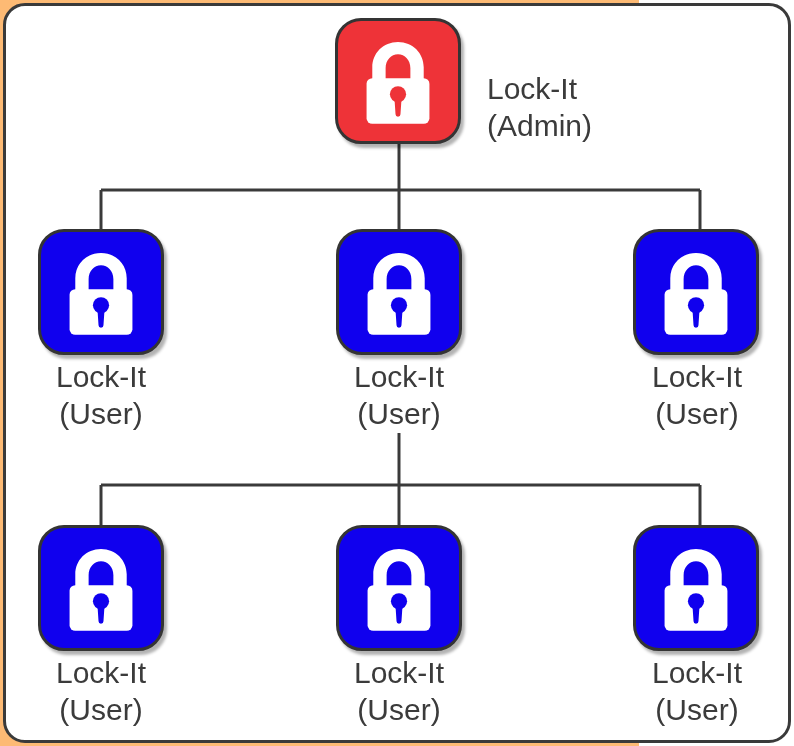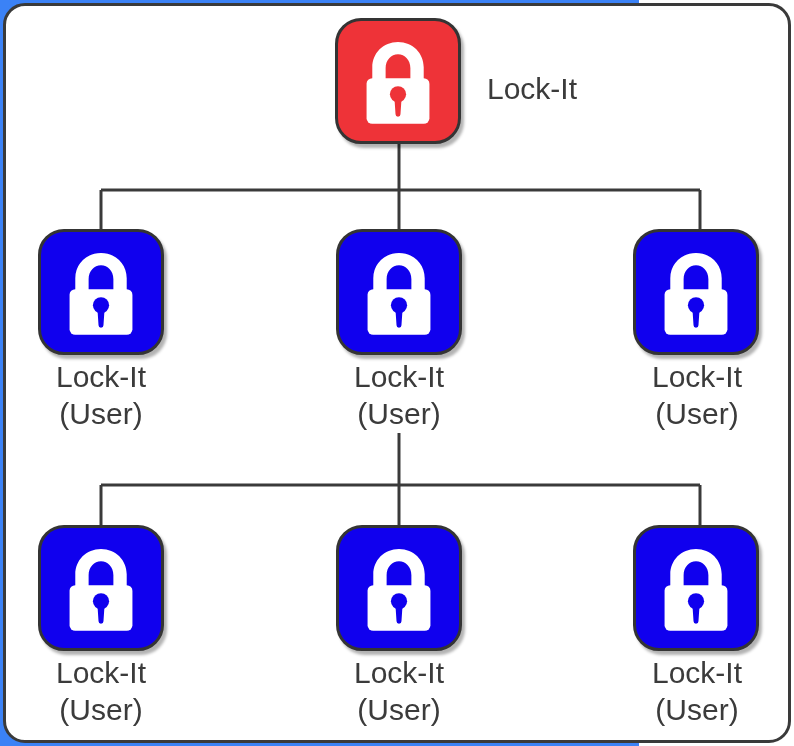--- a/index.html
+++ b/index.html
@@ -11,21 +11,21 @@
     width: 794px;
     height: 746px;
     font-family: "Liberation Sans", sans-serif;
     overflow: hidden;
   }
 
   #canvas {
     position: relative;
     width: 639px;
     height: 746px;
-    background: #3b82f6;
+    background: #fdba74;
     box-sizing: border-box;
   }
 
   
   .frame {
     position: absolute;
     left: 3px;
     top: 3px;
     width: 788px;
     height: 740px;
@@ -118,20 +118,21 @@
         <rect x="30" y="60" width="66" height="48" rx="6" ry="6"></rect>
       </g>
       <g fill="#ee3338">
         <circle cx="63" cy="77" r="8.5"></circle>
         <path d="M59.2 80 L66.8 80 L65.6 98 A2.6 2.6 0 0 1 60.4 98 Z"></path>
       </g>
     </svg>
   </div>
   <div class="label left" style="left:487px; top:70px;">
     <div>Lock-It</div>
+    <div>(Admin)</div>
   </div>
 
   <div class="node user" style="left:38px; top:229px;">
     <svg viewBox="0 0 126 126">
       <g fill="#ffffff">
         <path d="M63 22 C47.5 22 36 33.8 36 48.5 L36 66 L50 66 L50 49.5
                  C50 41.2 55.8 35 63 35 C70.2 35 76 41.2 76 49.5 L76 66 L90 66
                  L90 48.5 C90 33.8 78.5 22 63 22 Z"></path>
         <rect x="30" y="60" width="66" height="48" rx="6" ry="6"></rect>
       </g>

